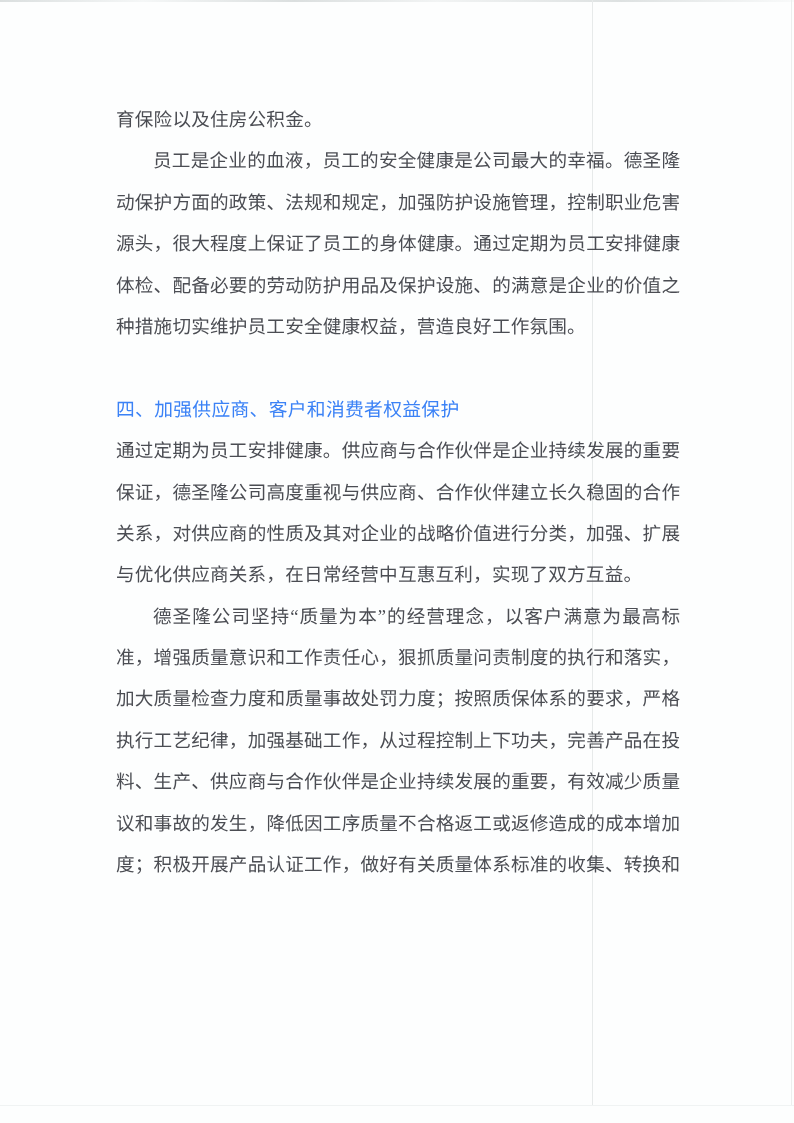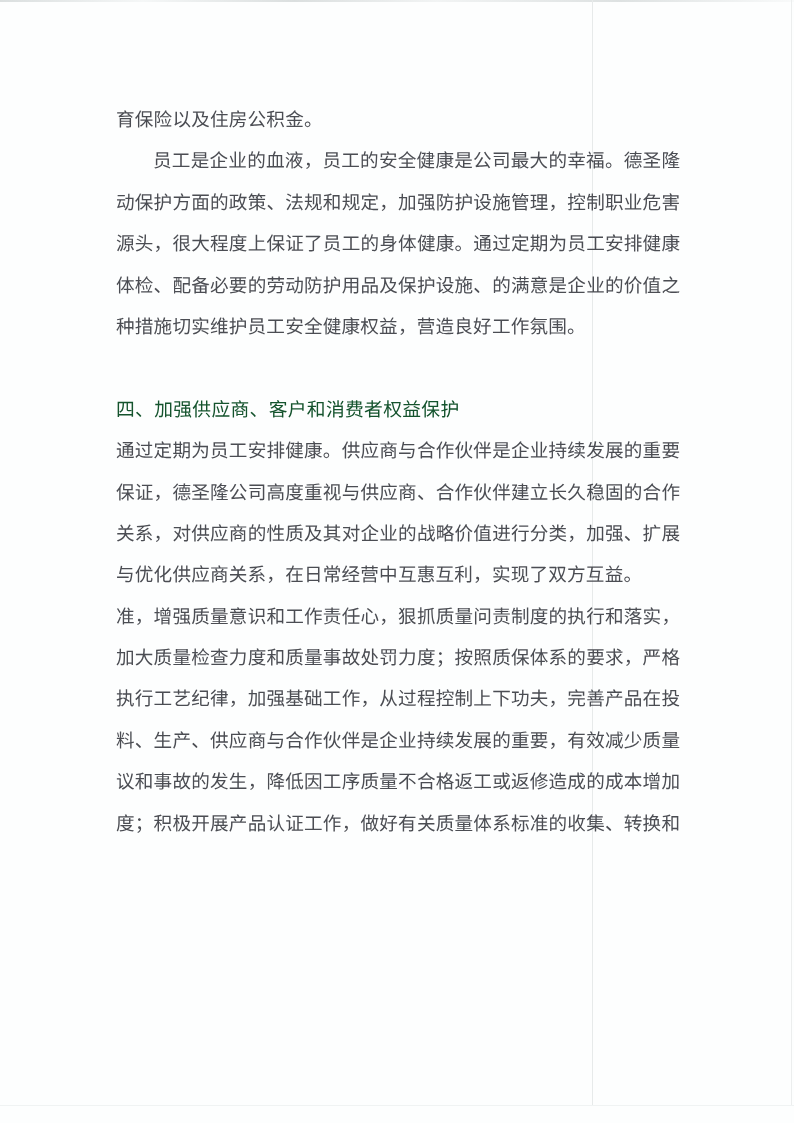--- a/index.html
+++ b/index.html
@@ -65,21 +65,21 @@
     text-align: justify;
     text-align-last: justify;
     overflow: hidden;
   }
   .line.ind {
     padding-left: 37px;
   }
   .line.heading {
     font-size: 18.8px;
     letter-spacing: 0.3px;
-    color: #14532d;
+    color: #3b82f6;
   }
   .line.spacer {
     
   }
 </style>
 </head>
 <body>
 
 <div class="page">
   <div class="scan-top-edge"></div>
@@ -92,20 +92,21 @@
       <div class="line just">动保护方面的政策、法规和规定，加强防护设施管理，控制职业危害</div>
       <div class="line just">源头，很大程度上保证了员工的身体健康。通过定期为员工安排健康</div>
       <div class="line just">体检、配备必要的劳动防护用品及保护设施、的满意是企业的价值之源</div>
       <div class="line">种措施切实维护员工安全健康权益，营造良好工作氛围。</div>
       <div class="line spacer"></div>
       <div class="line heading">四、加强供应商、客户和消费者权益保护</div>
       <div class="line just">通过定期为员工安排健康。供应商与合作伙伴是企业持续发展的重要</div>
       <div class="line just">保证，德圣隆公司高度重视与供应商、合作伙伴建立长久稳固的合作</div>
       <div class="line just">关系，对供应商的性质及其对企业的战略价值进行分类，加强、扩展</div>
       <div class="line">与优化供应商关系，在日常经营中互惠互利，实现了双方互益。</div>
+      <div class="line just ind">德圣隆公司坚持“质量为本”的经营理念，以客户满意为最高标</div>
       <div class="line just">准，增强质量意识和工作责任心，狠抓质量问责制度的执行和落实，</div>
       <div class="line just">加大质量检查力度和质量事故处罚力度；按照质保体系的要求，严格</div>
       <div class="line just">执行工艺纪律，加强基础工作，从过程控制上下功夫，完善产品在投</div>
       <div class="line just">料、生产、供应商与合作伙伴是企业持续发展的重要，有效减少质量异</div>
       <div class="line just">议和事故的发生，降低因工序质量不合格返工或返修造成的成本增加</div>
       <div class="line just">度；积极开展产品认证工作，做好有关质量体系标准的收集、转换和</div>
     </div>
 </div>
 
 </body></html>

